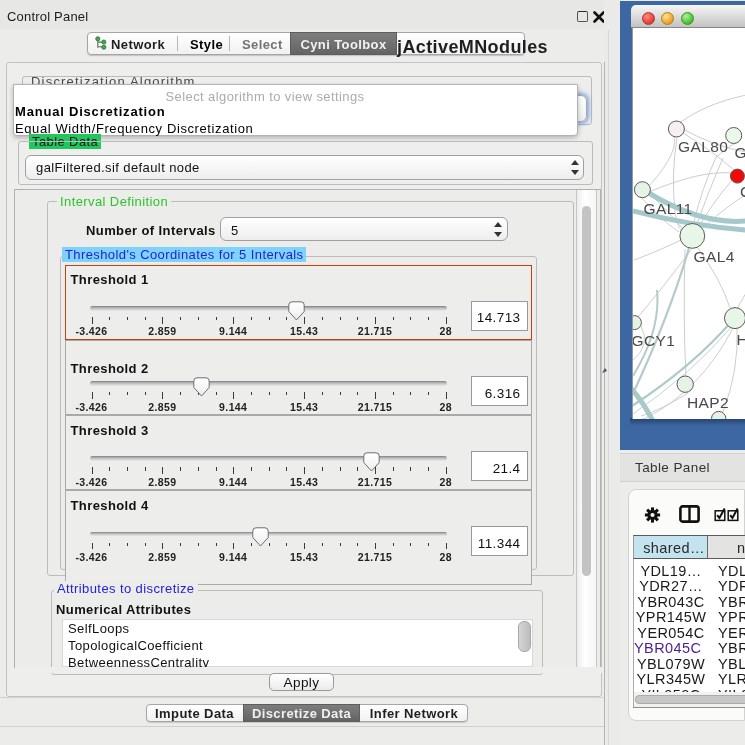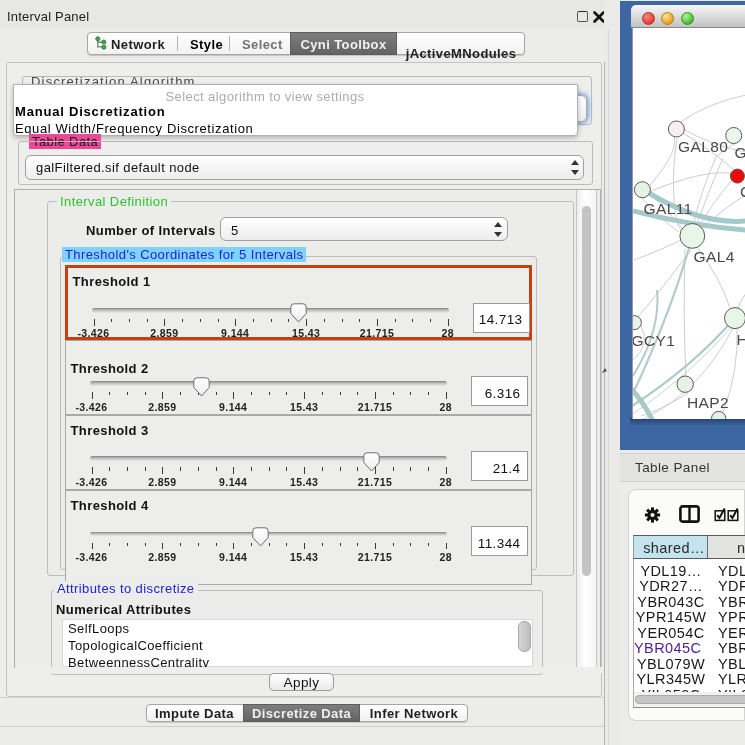--- a/index.html
+++ b/index.html
@@ -3,34 +3,34 @@
 html,body{margin:0;padding:0;}
 body{width:745px;height:745px;overflow:hidden;font-family:"Liberation Sans",sans-serif;background:#ececea;letter-spacing:.4px;}
 #root{position:relative;width:745px;height:745px;}
 .abs{position:absolute;}
 .b{font-weight:bold;}
 </style></head>
 <body>
 <div id="root">
 
 <div class="abs" style="left:0;top:0;width:616px;height:29px;background:#e7e7e5;"></div>
-<div class="abs" style="left:7px;top:9px;font-size:13px;color:#1c1c1c;letter-spacing:.2px;">Interval Panel</div>
+<div class="abs" style="left:7px;top:9px;font-size:13px;color:#1c1c1c;letter-spacing:.2px;">Control Panel</div>
 
 <div class="abs" style="left:577px;top:10.5px;width:9px;height:9px;border:1.7px solid #555;border-top-color:#2a2a2a;border-radius:2px;"></div>
 <svg class="abs" style="left:593px;top:10.5px;" width="12" height="12" viewBox="0 0 12 12">
       <path d="M1.5 1.5 L10.5 10.5 M10.5 1.5 L1.5 10.5" stroke="#111" stroke-width="2.6" stroke-linecap="round"></path>
     </svg>
 
 <div class="abs" style="left:87px;top:32px;width:438px;height:23px;background:linear-gradient(#ffffff,#f1f1f1);border:1px solid #a6a6a6;border-radius:4px;box-sizing:border-box;box-shadow:0 1px 1px rgba(0,0,0,.18);"></div>
 <div class="abs" style="left:290px;top:32px;width:107px;height:23px;background:linear-gradient(#7d7d7d,#646464);box-sizing:border-box;border:1px solid #5d5d5d;"></div>
 <div class="abs b" style="left:290px;top:37px;width:107px;text-align:center;font-size:13px;color:#f2f2f2;">Cyni Toolbox</div>
 <div class="abs b" style="left:111px;top:37px;font-size:13px;color:#1f1f1f;">Network</div>
 <div class="abs b" style="left:190px;top:37px;font-size:13px;color:#000000;">Style</div>
 <div class="abs b" style="left:242px;top:37px;font-size:13px;color:#737373;">Select</div>
-<div class="abs b" style="left:397px;top:37px;width:128px;text-align:center;font-size:13px;color:#1f1f1f;margin-top:9px;">jActiveMNodules</div>
+<div class="abs b" style="left:397px;top:37px;width:128px;text-align:center;font-size:18px;color:#1f1f1f;">jActiveMNodules</div>
 <div class="abs" style="left:177px;top:36px;width:1px;height:15px;background:#b5b5b5;"></div>
 <div class="abs" style="left:229px;top:36px;width:1px;height:15px;background:#b5b5b5;"></div>
 
 <svg class="abs" style="left:95px;top:34px;" width="13" height="18" viewBox="0 0 14 18">
 <path d="M3 5 L3 14 M3 8 L9 8 M3 13 L9 13" stroke="#607060" stroke-width="1.2" fill="none"></path>
 <circle cx="3" cy="4.5" r="2.2" fill="#4aa352" stroke="#2e7a36"></circle>
 <circle cx="9.5" cy="8" r="2.2" fill="#4aa352" stroke="#2e7a36"></circle>
 <circle cx="9.5" cy="13.5" r="2.2" fill="#4aa352" stroke="#2e7a36"></circle>
 </svg>
 
@@ -38,21 +38,21 @@
 
 <div class="abs" style="left:31px;top:74px;font-size:13px;letter-spacing:1.2px;color:#4a4a4a;">Discretization Algorithm</div>
 <div class="abs" style="left:22px;top:76px;width:570px;height:49px;border:1px solid #bbb;border-radius:3px;box-sizing:border-box;"></div>
 <div class="abs" style="left:30px;top:95px;width:557px;height:27px;border-radius:6px;background:linear-gradient(#fff,#eee);border:1px solid #a9a9a9;box-sizing:border-box;box-shadow:0 0 4px 2px rgba(90,140,220,.75);"></div>
 
 <div class="abs" style="left:13px;top:84px;width:565px;height:51.5px;background:#fff;border:1px solid #b2b2b2;border-radius:0 0 4px 4px;box-sizing:border-box;box-shadow:0 2px 5px rgba(0,0,0,.25);"></div>
 <div class="abs" style="left:13px;top:88.5px;width:504px;text-align:center;font-size:13px;color:#ababab;">Select algorithm to view settings</div>
 <div class="abs b" style="left:15px;top:104px;font-size:13px;letter-spacing:.8px;color:#000;">Manual Discretization</div>
 <div class="abs" style="left:15px;top:120.5px;font-size:13px;letter-spacing:.6px;color:#000;">Equal Width/Frequency Discretization</div>
 
-<div class="abs" style="left:29px;top:134px;font-size:13px;color:#1a1a1a;background:#ec4899;padding:0 3px;">Table Data</div>
+<div class="abs" style="left:29px;top:134px;font-size:13px;color:#1a1a1a;background:#22c55e;padding:0 3px;">Table Data</div>
 <div class="abs" style="left:18px;top:141px;width:575px;height:44px;border:1px solid #bbb;border-radius:3px;box-sizing:border-box;"></div>
 <div class="abs combo" style="left:25px;top:155px;width:559px;height:25px;border-radius:6px;background:linear-gradient(#ffffff,#ededed);border:1px solid #a0a0a0;box-sizing:border-box;"></div>
 <div class="abs" style="left:36px;top:160px;font-size:13px;color:#111;">galFiltered.sif default node</div>
 <svg class="abs" style="left:569px;top:159px;" width="12" height="17" viewBox="0 0 12 17">
       <path d="M6 1 L10 6 L2 6 Z" fill="#333"></path>
       <path d="M6 16 L10 11 L2 11 Z" fill="#333"></path>
     </svg>
 
 <div class="abs" style="left:14px;top:189px;width:587px;height:479px;border:1px solid #b0b0ae;background:#ececea;box-sizing:border-box;overflow:hidden;"></div>
 
@@ -67,21 +67,21 @@
 <div class="abs" style="left:231px;top:223px;font-size:13px;color:#111;">5</div>
 <svg class="abs" style="left:492px;top:221px;" width="12" height="17" viewBox="0 0 12 17">
       <path d="M6 1 L10 6 L2 6 Z" fill="#333"></path>
       <path d="M6 16 L10 11 L2 11 Z" fill="#333"></path>
     </svg>
 
 <div class="abs" style="left:60px;top:256px;width:477px;height:314px;border:1px solid #bcbcba;border-radius:3px;box-sizing:border-box;"></div>
 <div class="abs" style="left:62px;top:247px;font-size:13px;color:#2222d8;background:#7dd3fc;padding:0 3px;">Threshold's Coordinates for 5 Intervals</div>
 
 <div id="thresholds">
-      <div class="abs" style="left:64.5px;top:264.8px;width:467.5px;height:75.2px;border:3px solid #c2410c;box-sizing:border-box;background:#ededeb;">
+      <div class="abs" style="left:64.5px;top:264.8px;width:467.5px;height:75.2px;border:1px solid #c2410c;box-sizing:border-box;background:#ededeb;">
         <div style="position:absolute;left:5px;top:6.5px;font-size:13px;font-weight:bold;color:#111;">Threshold 1</div>
         <div style="position:absolute;left:24.5px;top:40.2px;width:357px;height:4.8px;border-radius:2.4px;background:linear-gradient(#7e7e7e,#bbbbbb 40%,#eaeaea);"></div>
         <div style="position:absolute;left:26px;top:51.2px;width:1px;height:6.6px;background:#3a3a3a;"></div>
         <div style="position:absolute;left:43.715px;top:51.2px;width:1px;height:3.2px;background:#3a3a3a;"></div>
         <div style="position:absolute;left:61.43px;top:51.2px;width:1px;height:3.2px;background:#3a3a3a;"></div>
         <div style="position:absolute;left:79.145px;top:51.2px;width:1px;height:3.2px;background:#3a3a3a;"></div>
         <div style="position:absolute;left:96.86px;top:51.2px;width:1px;height:6.6px;background:#3a3a3a;"></div>
         <div style="position:absolute;left:114.575px;top:51.2px;width:1px;height:3.2px;background:#3a3a3a;"></div>
         <div style="position:absolute;left:132.29px;top:51.2px;width:1px;height:3.2px;background:#3a3a3a;"></div>
         <div style="position:absolute;left:150.005px;top:51.2px;width:1px;height:3.2px;background:#3a3a3a;"></div>

